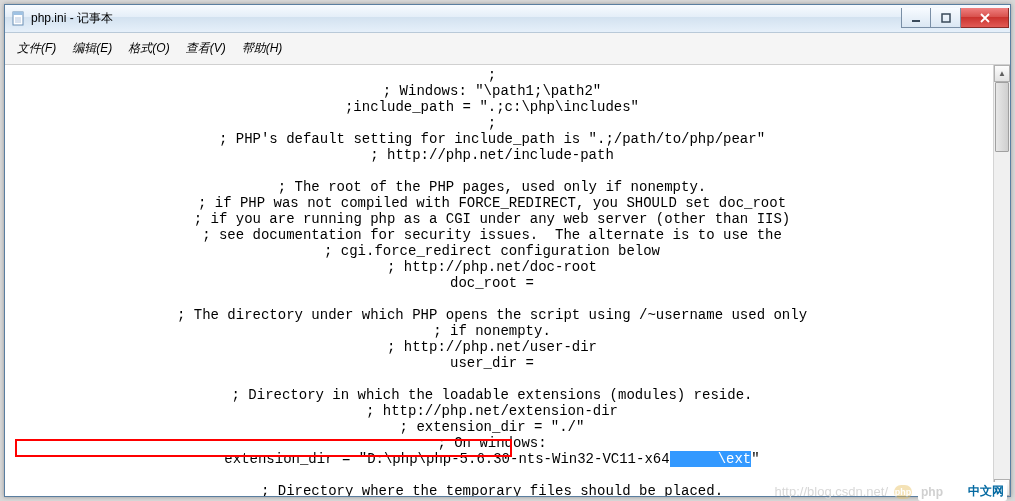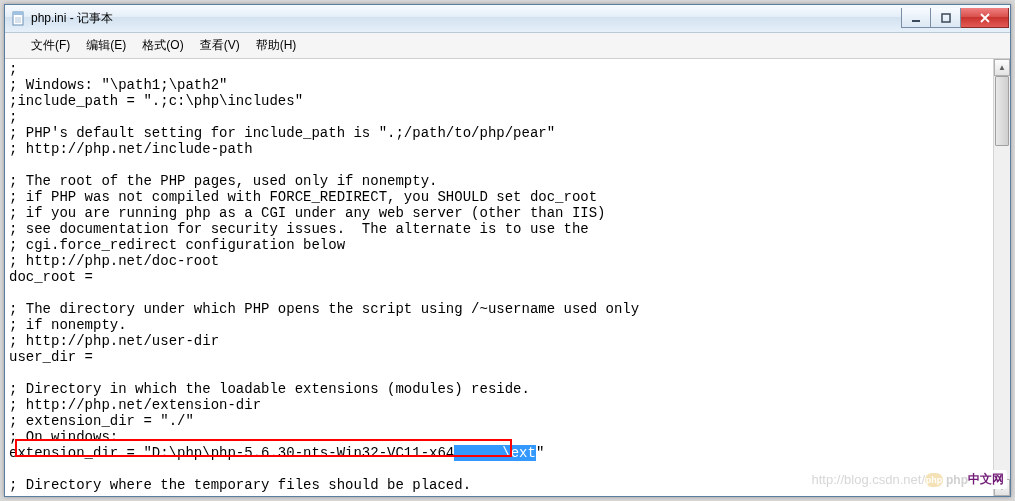--- a/index.html
+++ b/index.html
@@ -13,20 +13,21 @@
     position: relative;
   }
   .window {
     position: absolute;
     left: 4px; top: 4px; right: 4px; bottom: 4px;
     background: #fff;
     border: 1px solid #5a7ea0;
     box-shadow: 0 0 4px rgba(0,0,0,0.3);
     display: flex;
     flex-direction: column;
+    text-align: center;
   }
   .titlebar {
     height: 28px;
     background: linear-gradient(#f7fbff 0%, #e4eef8 45%, #d3e2f0 46%, #e6f0fa 100%);
     border-bottom: 1px solid #b9c9d8;
     display: flex;
     align-items: center;
     padding: 0 2px 0 6px;
   }
   .app-icon {
@@ -48,26 +49,27 @@
   }
   .win-btn + .win-btn { border-left: none; }
   .win-btn.close {
     width: 48px;
     background: linear-gradient(#f08080 0%, #d9534f 45%, #c9302c 46%, #e15a55 100%);
     color: #fff;
     border-color: #8b2b27;
   }
   .win-btn svg { width: 12px; height: 12px; }
   .menubar {
-    height: 26px;
+    height: 32px;
     background: #f5f5f5;
     border-bottom: 1px solid #d0d0d0;
     display: flex; align-items: center;
-    padding: 0 18px;
+    padding: 0 4px;
     font-size: 12px;
+    font-style: italic;
   }
   .menu-item { padding: 2px 8px; cursor: default; }
   .content-wrap {
     flex: 1;
     display: flex;
     position: relative;
     background: #fff;
     overflow: hidden;
   }
   .content {
@@ -107,34 +109,34 @@
   .sb-track { flex: 1; position: relative; }
   .sb-thumb {
     position: absolute; left: 1px; right: 1px;
     top: 0; height: 70px;
     background: linear-gradient(to right,#e8e8e8,#cfcfcf);
     border: 1px solid #a0a0a0;
     border-radius: 1px;
   }
   .watermark {
     position: absolute;
-    right: 8px; bottom: 12px;
+    right: 8px; bottom: 0;
     font-size: 13px;
     color: #d7d7d7;
     font-family: Arial, sans-serif;
     z-index: 5;
-    display: flex; align-items: center; 
+    display: flex; align-items: center; gap: 6px;
   }
   .wm-badge {
     display: inline-flex; align-items: center;
     background: #fff; border-radius: 3px; padding: 1px 3px;
     color: #b0b0b0; font-weight: bold; font-size: 12px;
   }
   .wm-badge .php { color: #d0d0d0; }
-  .wm-badge .cn { color: #701a75; }
+  .wm-badge .cn { color: #0369a1; margin-left: 25px; }
   .wm-logo {
     width: 18px; height: 14px; background: #e8c060; border-radius: 7px;
     display: inline-flex; align-items: center; justify-content: center;
     color: #fff; font-size: 9px; font-weight: bold;
     opacity: 0.45;
   }
 </style>
 </head>
 <body>
 

